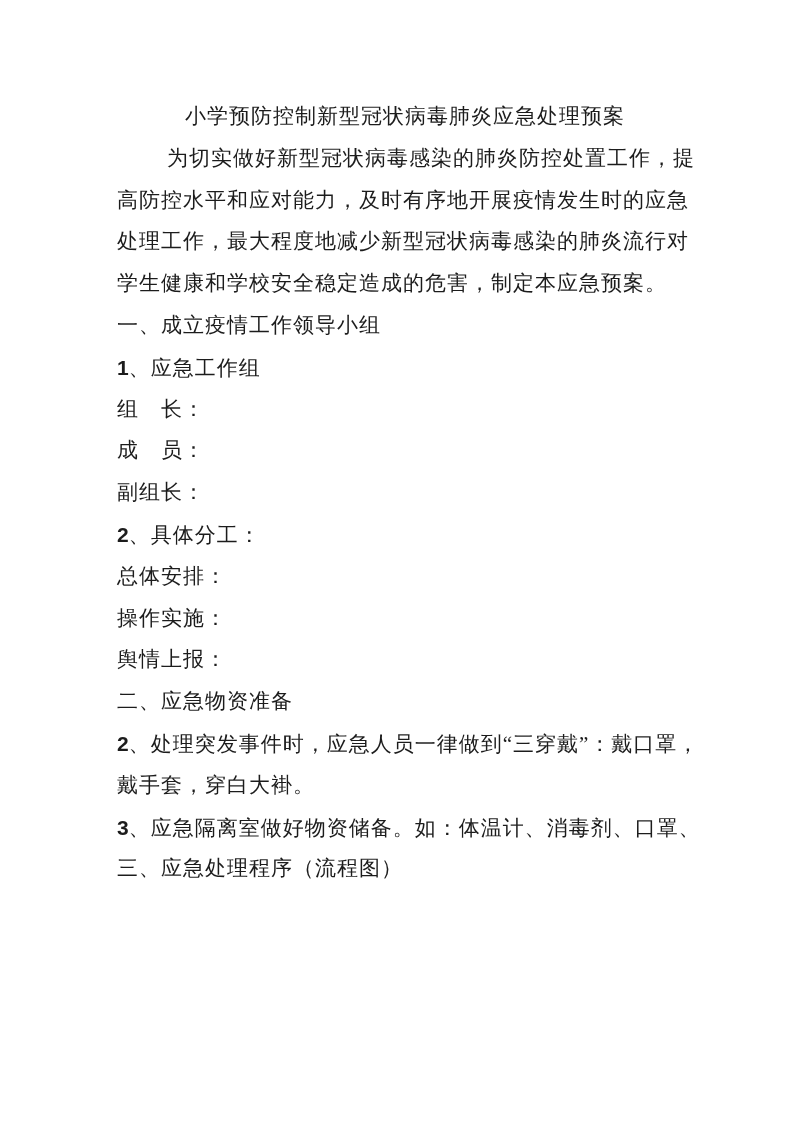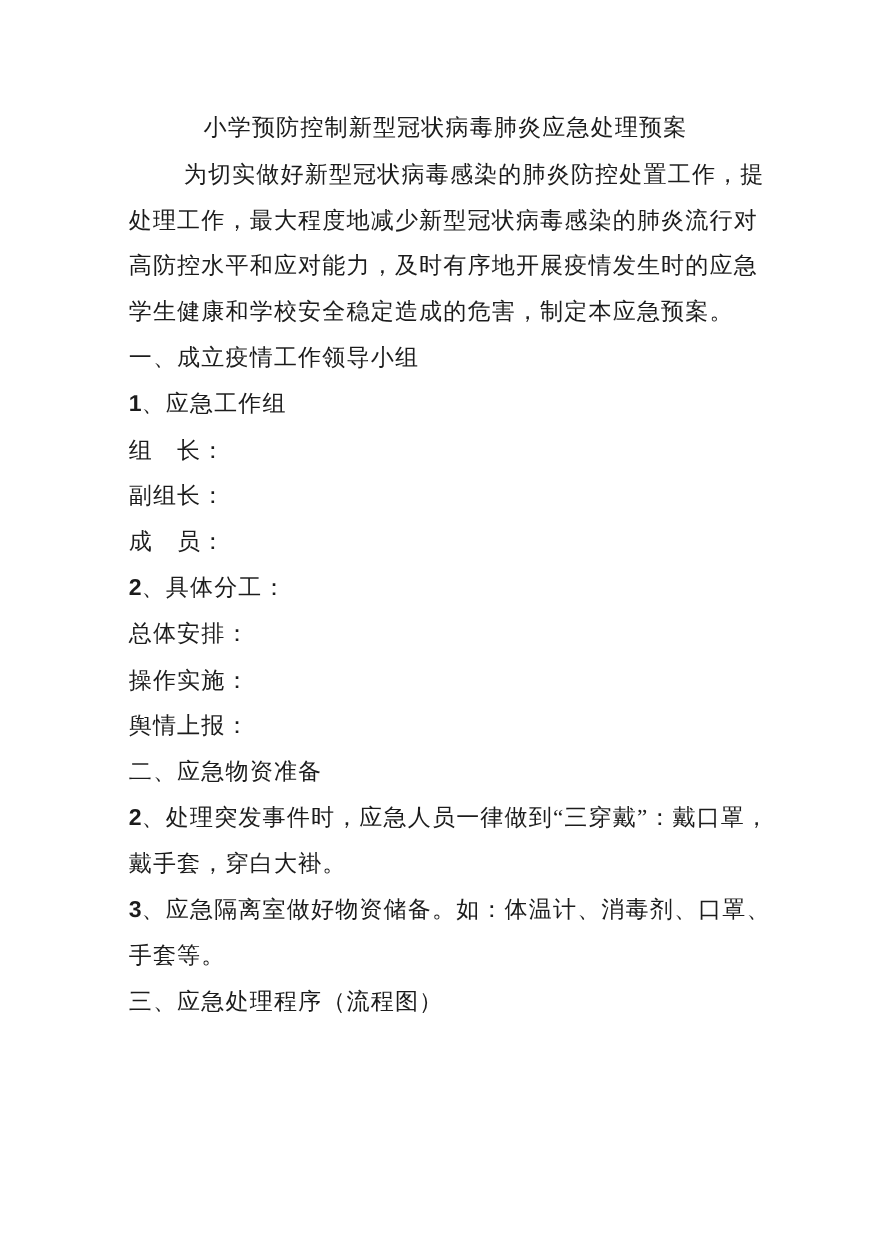--- a/index.html
+++ b/index.html
@@ -42,44 +42,43 @@
   }
 </style>
 </head>
 <body>
 
 <div class="page">
 
   <div class="line title">小学预防控制新型冠状病毒肺炎应急处理预案</div>
 
   <div class="line para-first">为切实做好新型冠状病毒感染的肺炎防控处置工作，提</div>
+  <div class="line">高防控水平和应对能力，及时有序地开展疫情发生时的应急</div>
   <div class="line">处理工作，最大程度地减少新型冠状病毒感染的肺炎流行对</div>
-  <div class="line">高防控水平和应对能力，及时有序地开展疫情发生时的应急</div>
   <div class="line">学生健康和学校安全稳定造成的危害，制定本应急预案。</div>
 
   <div class="line">一、成立疫情工作领导小组</div>
 
   <div class="line"><span class="num">1</span><span>、应急工作组</span></div>
 
   <div class="line">组　长：</div>
+  <div class="line">成　员：</div>
   <div class="line">副组长：</div>
-  <div class="line">成　员：</div>
 
   <div class="line"><span class="num">2</span><span>、具体分工：</span></div>
 
   <div class="line">总体安排：</div>
   <div class="line">操作实施：</div>
   <div class="line">舆情上报：</div>
 
   <div class="line">二、应急物资准备</div>
 
 
   <div class="line"><span class="num">2</span><span>、处理突发事件时，应急人员一律做到“三穿戴”：戴口罩，</span></div>
 
   <div class="line">戴手套，穿白大褂。</div>
 
   <div class="line"><span class="num">3</span><span>、应急隔离室做好物资储备。如：体温计、消毒剂、口罩、</span></div>
 
-  <div class="line">手套等。</div>
 
   <div class="line">三、应急处理程序（流程图）</div>
 
 </div>
 
 </body></html>

